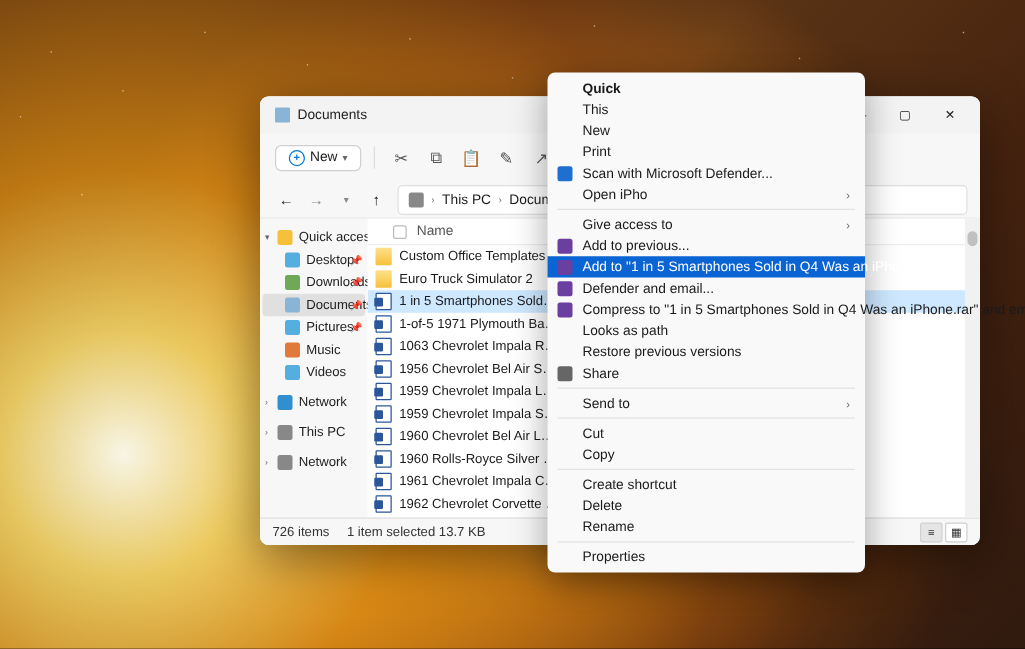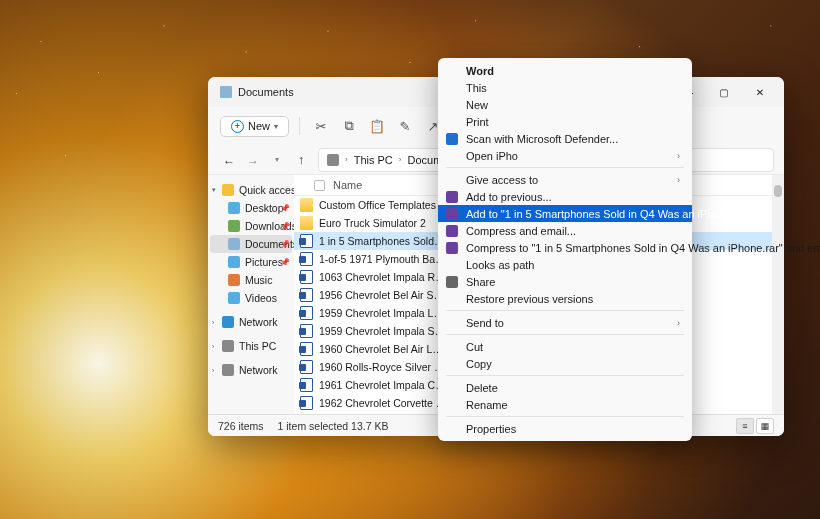--- a/index.html
+++ b/index.html
@@ -271,21 +271,21 @@
       <span>1 item selected  13.7 KB</span>
       <div class="viewtoggles">
         <div class="active">≡</div>
         <div>▦</div>
       </div>
     </div>
   </div>
 
   <div class="ctxmenu" id="ctx">
       <div class="citem">
-        <span style="font-weight:600">Word</span>
+        <span style="font-weight:600">Quick</span>
       </div>
       <div class="citem">
         <span>This</span>
       </div>
       <div class="citem">
         <span>New</span>
       </div>
       <div class="citem">
         <span>Print</span>
       </div>
@@ -305,49 +305,52 @@
       <div class="citem">
         <span class="cico" style="background:#6b3fa0"></span>
         <span>Add to previous...</span>
       </div>
       <div class="citem highlighted">
         <span class="cico" style="background:#6b3fa0"></span>
         <span>Add to "1 in 5 Smartphones Sold in Q4 Was an iPhone.rar"</span>
       </div>
       <div class="citem">
         <span class="cico" style="background:#6b3fa0"></span>
-        <span>Compress and email...</span>
+        <span>Defender and email...</span>
       </div>
       <div class="citem">
         <span class="cico" style="background:#6b3fa0"></span>
         <span>Compress to "1 in 5 Smartphones Sold in Q4 Was an iPhone.rar" and email</span>
       </div>
       <div class="citem">
         <span>Looks as path</span>
       </div>
       <div class="citem">
+        <span>Restore previous versions</span>
+      </div>
+      <div class="citem">
         <span class="cico" style="background:#666"></span>
         <span>Share</span>
       </div>
-      <div class="citem">
-        <span>Restore previous versions</span>
-      </div>
       <div class="csep"></div>
       <div class="citem">
         <span>Send to</span>
         <span class="arrow">›</span>
       </div>
       <div class="csep"></div>
       <div class="citem">
         <span>Cut</span>
       </div>
       <div class="citem">
         <span>Copy</span>
       </div>
       <div class="csep"></div>
+      <div class="citem">
+        <span>Create shortcut</span>
+      </div>
       <div class="citem">
         <span>Delete</span>
       </div>
       <div class="citem">
         <span>Rename</span>
       </div>
       <div class="csep"></div>
       <div class="citem">
         <span>Properties</span>
       </div>

